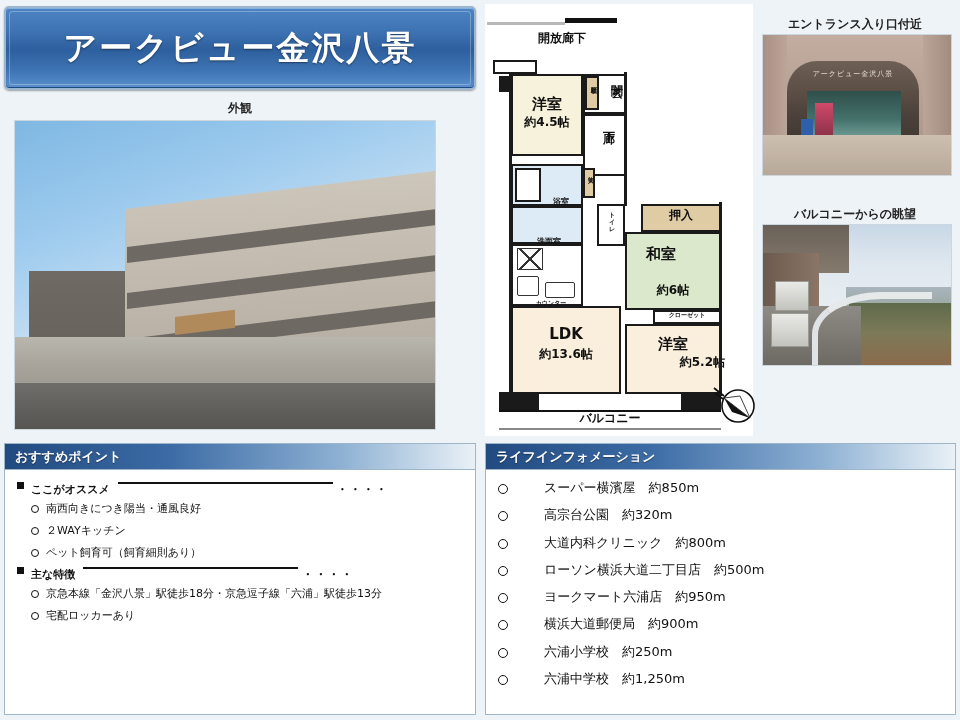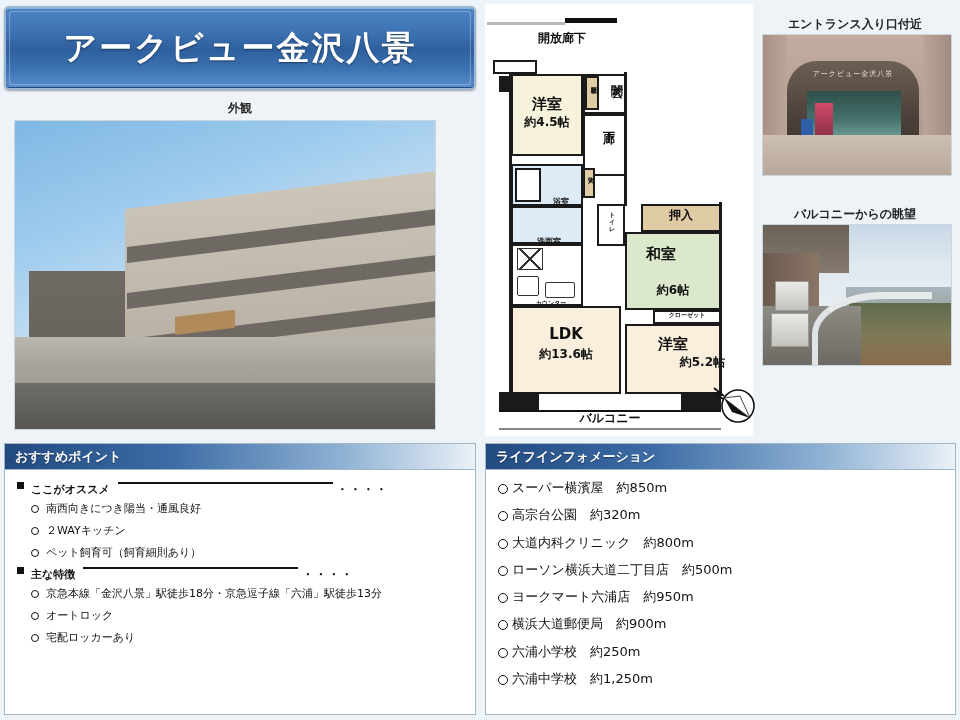--- a/index.html
+++ b/index.html
@@ -125,21 +125,21 @@
   .grp-head .gt { margin-right:8px; white-space:nowrap; }
   .grp-head .rule { flex:1 1 auto; height:2px; background:#111; max-width:215px; }
   .grp-head .dots { margin-left:4px; letter-spacing:2px; font-size:11px; }
 
   .pt-item { display:flex; align-items:flex-start; font-size:11px; color:#111;
     font-family:"DejaVu Sans", sans-serif; line-height:1.25; margin:0 0 8px 14px; }
   .pt-item .circ { width:8px; height:8px; border:1px solid #111; border-radius:50%;
     margin:3px 7px 0 0; flex:none; }
 
   .life-item { display:flex; align-items:flex-start; font-size:13px; color:#111;
-    font-family:"DejaVu Sans", sans-serif; line-height:1.25; margin-bottom:11px; }
+    font-family:"DejaVu Sans", sans-serif; line-height:1.25; margin-bottom:11px;gap:32px; }
   .life-item .circ { width:10px; height:10px; border:1px solid #111; border-radius:50%;
     margin:4px 4px 0 0; flex:none; }
 </style>
 </head>
 <body>
 
 <div class="page">
 
   <div class="title-bar">
     <div class="inner"></div>
@@ -302,24 +302,20 @@
         <span class="gt">主な特徴</span>
         <span class="rule"></span>
         <span class="dots">・・・・</span>
       </div>
       <div class="pt-item">
         <span class="circ"></span>
         <span>京急本線「金沢八景」駅徒歩18分・京急逗子線「六浦」駅徒歩13分</span>
       </div>
       <div class="pt-item">
         <span class="circ"></span>
-        <span>オートロック</span>
-      </div>
-      <div class="pt-item">
-        <span class="circ"></span>
         <span>宅配ロッカーあり</span>
       </div>
     </div>
   </div>
 
   <div class="panel" id="panel-life">
     <div class="panel-head">
       <span>ライフインフォメーション</span>
     </div>
     <div class="panel-body">

